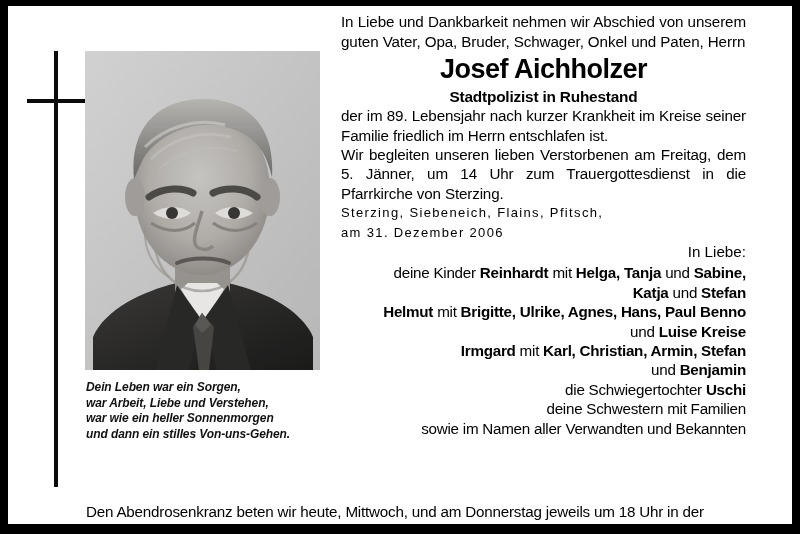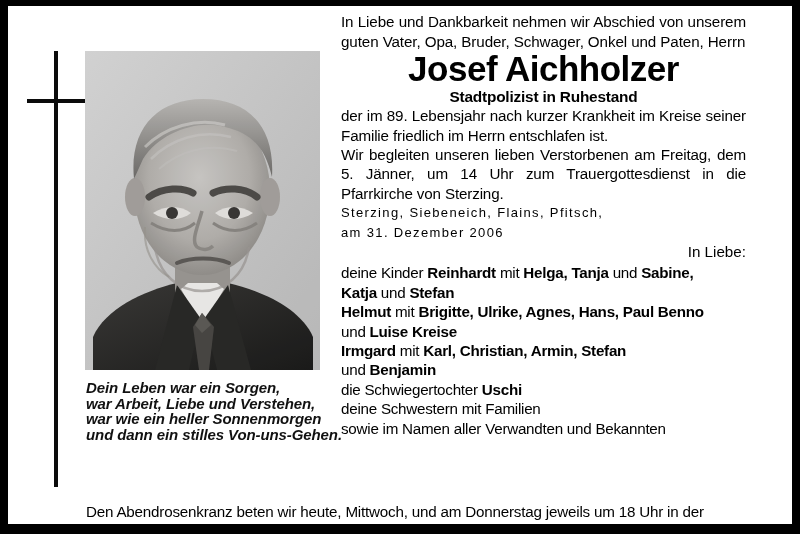--- a/index.html
+++ b/index.html
@@ -36,42 +36,42 @@
   .portrait{
     position:absolute;left:77px;top:45px;width:235px;height:319px;
     background:#cfcfcf;
     overflow:hidden;
   }
   .portrait svg{display:block;width:100%;height:100%;}
 
   .verse{
     position:absolute;left:78px;top:374px;width:250px;
     font-style:italic;font-weight:bold;
-    font-size:15px;line-height:15.6px;
+    font-size:12px;line-height:15.6px;
     letter-spacing:-0.1px;
     color:#111;
   }
   .verse div{white-space:nowrap;}
 
   
   .maincol{
     position:absolute;left:333px;top:6px;width:405px;
   }
   .maincol p{margin:0;}
   .lead{
     font-size:15.2px;line-height:19.6px;
     text-align:justify;
     text-align-last:left;
     letter-spacing:-0.1px;
   }
   .bigname{
     margin-top:9px;
     text-align:center;
     font-weight:bold;
-    font-size:35px;
+    font-size:27px;
     line-height:36px;
     letter-spacing:-0.5px;
     white-space:nowrap;
   }
   .role{
     margin-top:2px;
     text-align:center;
     font-weight:bold;
     font-size:15.4px;
     line-height:19px;
@@ -91,20 +91,21 @@
     letter-spacing:1.35px;
   }
   .inliebe{
     margin-top:11px;
     font-size:15.2px;line-height:19.4px;text-align:right;
   }
   .family{
     margin-top:2px;
     font-size:15.2px;line-height:19.4px;
     letter-spacing:-0.25px;
+    text-align:right;
   }
   .family div{white-space:nowrap;}
   .family b{font-weight:bold;}
 
   
   .bottom{
     position:absolute;left:78px;top:481px;width:700px;
   }
   .bottom .btext{
     font-size:15.2px;line-height:19.4px;letter-spacing:-0.2px;

